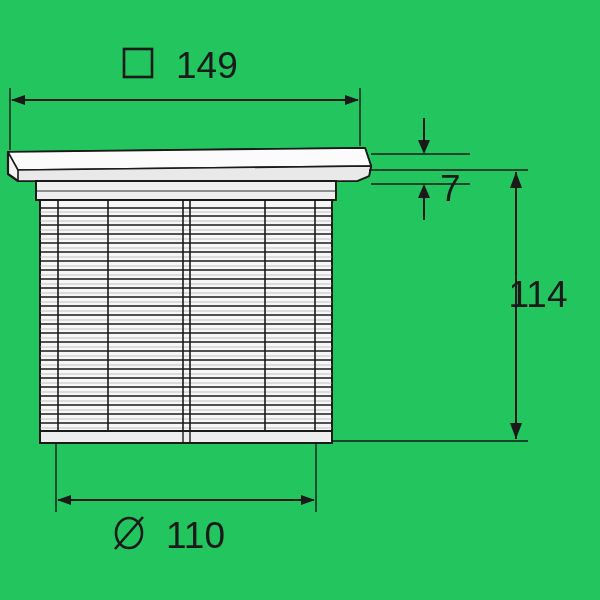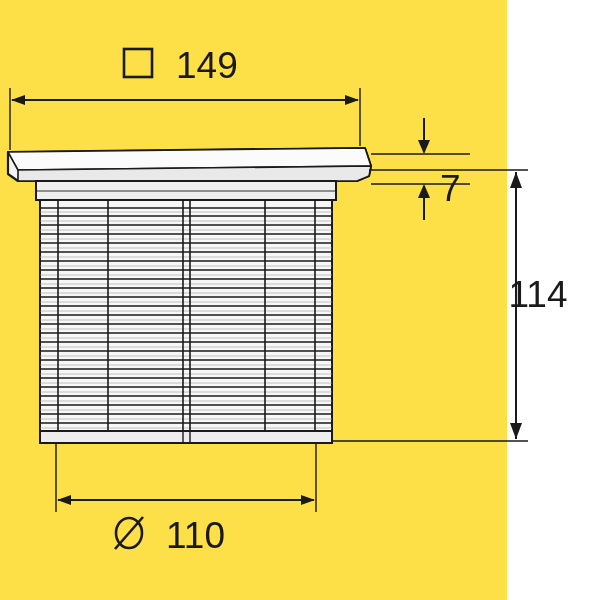--- a/index.html
+++ b/index.html
@@ -8,23 +8,23 @@
     background: #ffffff;
   }
   body {
     width: 600px;
     height: 600px;
     font-family: "Liberation Sans", sans-serif;
     overflow: hidden;
   }
   #stage {
     position: relative;
-    width: 507px;
+    width: 600px;
     height: 600px;
-    background: #fde047;
+    background: #22c55e;
   }
   svg.drawing {
     position: absolute;
     left: 0;
     top: 0;
     width: 600px;
     height: 600px;
     display: block;
   }
   .dim-text {

